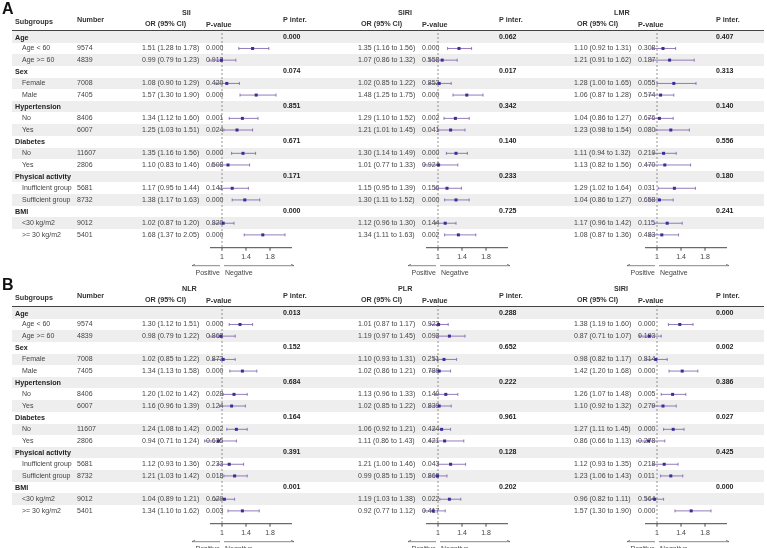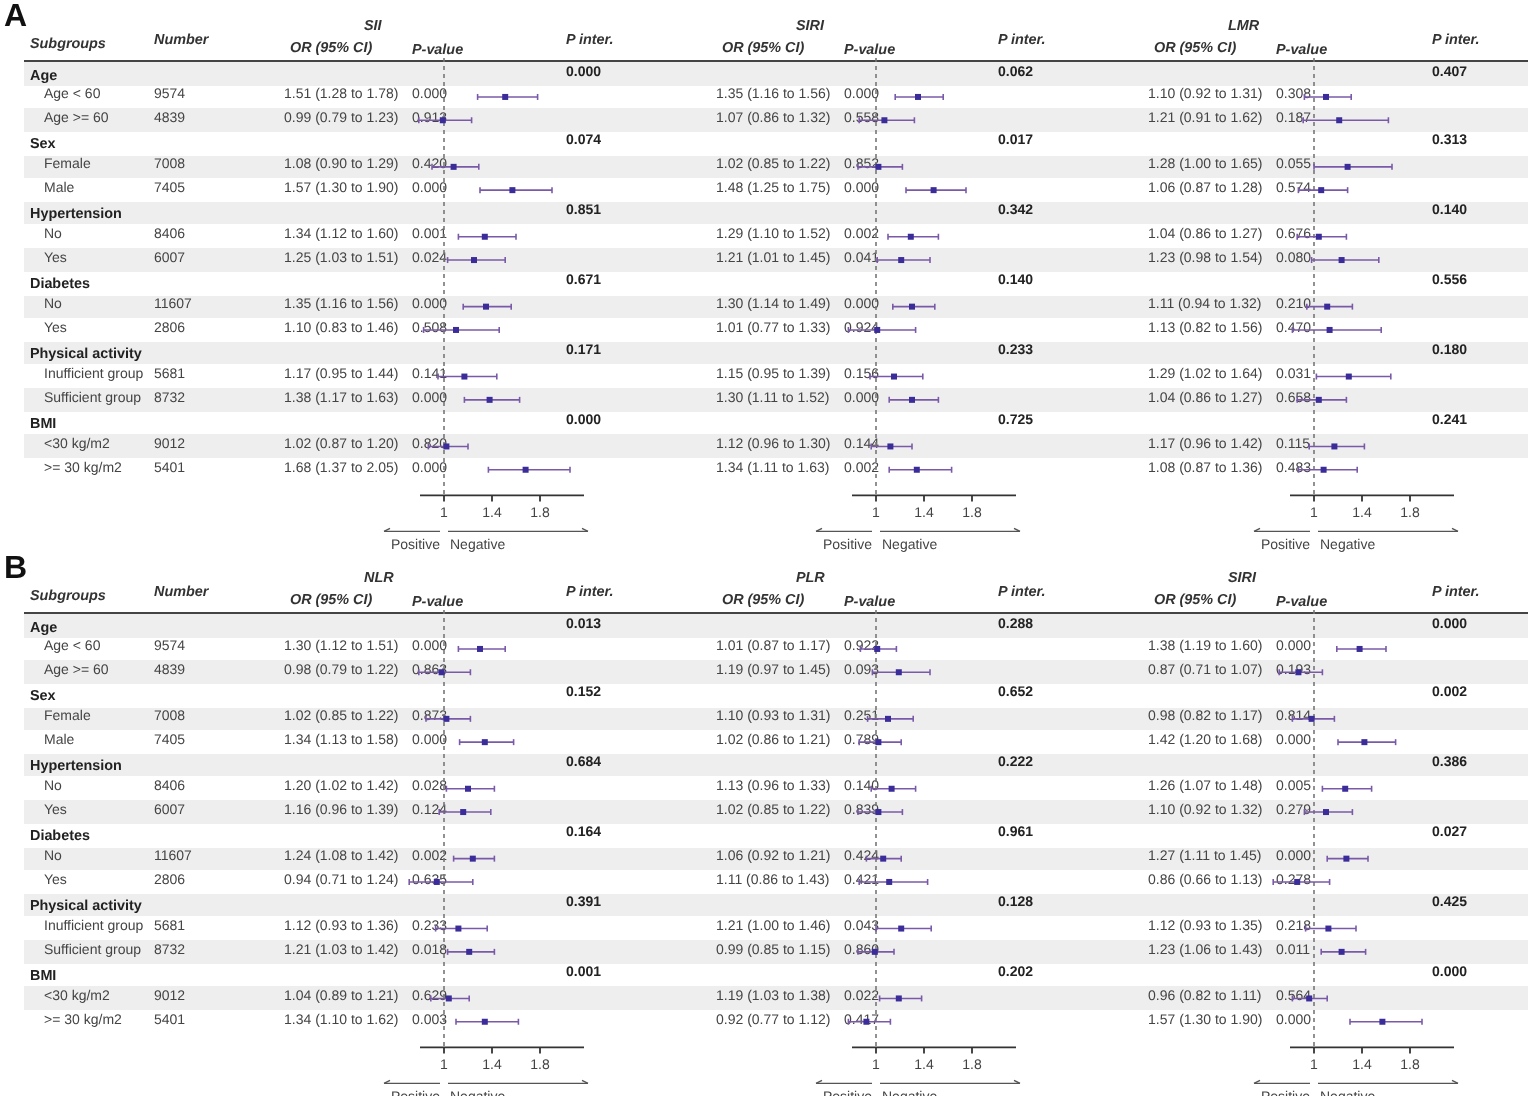--- a/index.html
+++ b/index.html
@@ -1,20 +1,20 @@
 <!DOCTYPE html>
 <html><head>
 <meta charset="utf-8">
 <style>
   html,body{margin:0;padding:0;background:#fff;}
   body{width:767px;height:548px;position:relative;overflow:hidden;font-family:"Liberation Sans",sans-serif;color:#222;}
   .panel{position:absolute;left:0;width:767px;}
   .panel-letter{position:absolute;left:2px;font-size:16px;font-weight:bold;color:#111;}
   .abs{position:absolute;white-space:nowrap;}
-  .hdr{font-size:7.2px;font-weight:bold;color:#333;font-style:italic;}
+  .hdr{font-size:7.2px;font-weight:bold;color:#333;}
   .cell{font-size:7px;color:#444;}
   .grp{font-size:7.2px;font-weight:bold;color:#222;}
   .pint{font-size:7px;font-weight:bold;color:#222;}
   .band{position:absolute;left:12px;width:752px;height:11.6px;background:#eeeeee;}
   .hline{position:absolute;left:12px;width:752px;height:1px;background:#444;}
   svg{position:absolute;left:0;top:0;overflow:visible;}
 </style>
 </head>
 <body>
 

